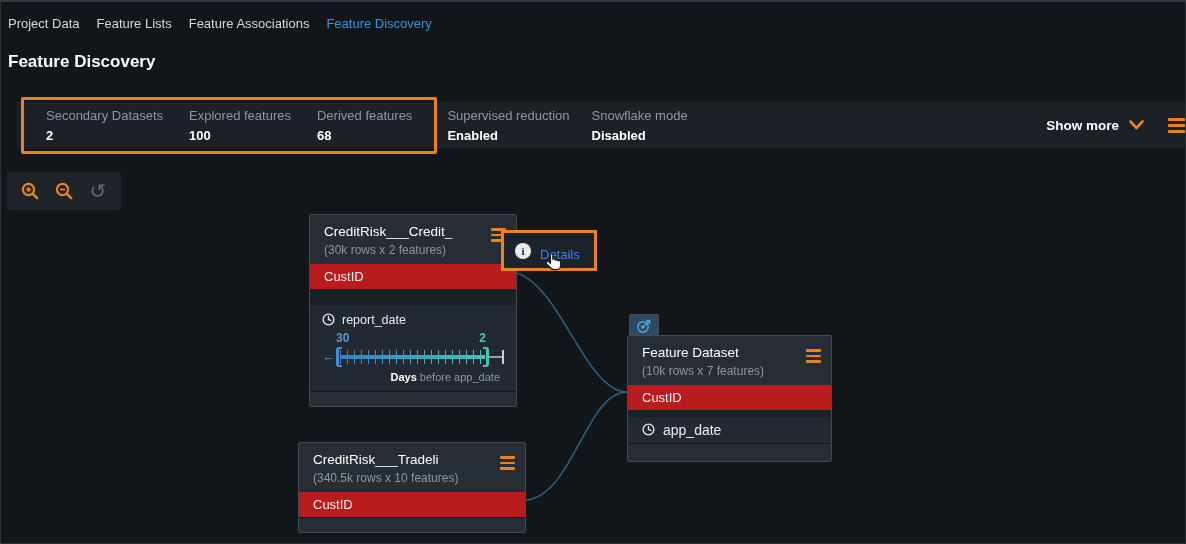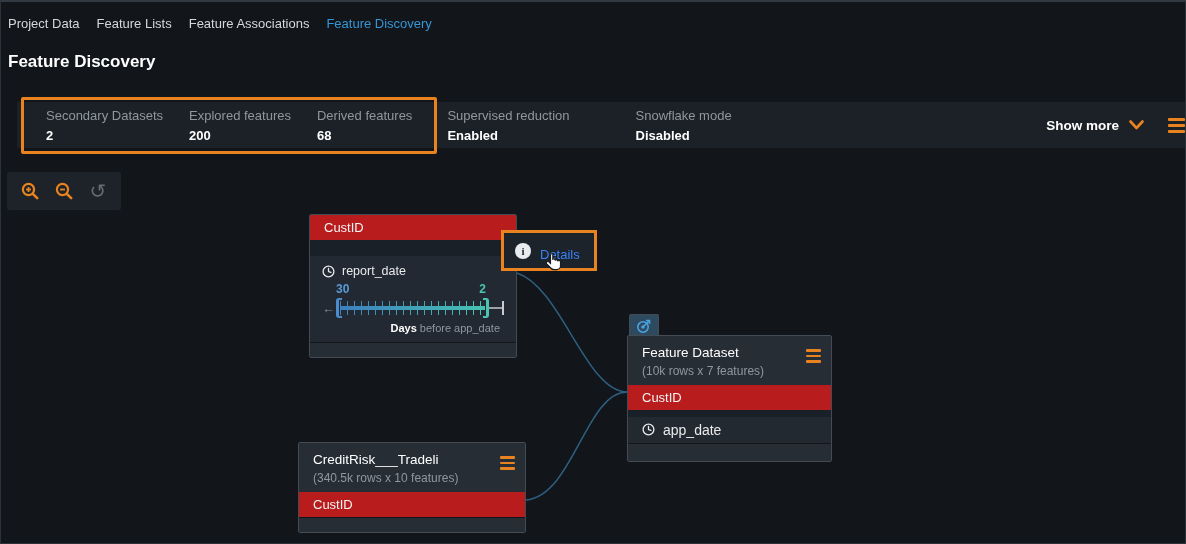--- a/index.html
+++ b/index.html
@@ -23,21 +23,21 @@
     position:absolute; left:16px; top:100px; width:1186px; height:46px;
     background:#1b2127; display:flex; align-items:center;
   }
   .stats-highlight-box {
     margin-left:4px; height:57px; border:3px solid #e8831f; border-radius:2px;
     display:flex; align-items:center; gap:26px; padding:0 22px;
   }
   .stat { display:flex; flex-direction:column; justify-content:center; }
   .stat .label { font-size:13px; color:#8f979e; margin-bottom:5px; white-space:nowrap; }
   .stat .value { font-size:13px; font-weight:bold; color:#ffffff; }
-  .stats-rest { display:flex; gap:66px; margin-left:10px; }
+  .stats-rest { display:flex; gap:22px; margin-left:10px; }
   .show-more { margin-left:auto; display:flex; align-items:center; gap:10px; cursor:pointer; }
   .show-more .txt { font-size:13.5px; font-weight:bold; color:#ffffff; }
   .hamburger { width:17px; display:flex; flex-direction:column; gap:3px; cursor:pointer; }
   .hamburger span { display:block; height:3px; background:#e8831f; border-radius:1px; }
   .stats-bar .hamburger { margin:0 18px 0 24px; }
 
   
   .zoom-toolbar {
     position:absolute; left:6px; top:170px; width:114px; height:38px;
     background:#1d2329; border-radius:2px; display:flex; align-items:center;
@@ -123,21 +123,21 @@
   <div class="page-title">Feature Discovery</div>
 
   <div class="stats-bar">
     <div class="stats-highlight-box">
       <div class="stat">
         <span class="label">Secondary Datasets</span>
         <span class="value">2</span>
       </div>
       <div class="stat">
         <span class="label">Explored features</span>
-        <span class="value">200</span>
+        <span class="value">100</span>
       </div>
       <div class="stat">
         <span class="label">Derived features</span>
         <span class="value">68</span>
       </div>
     </div>
     <div class="stats-rest">
       <div class="stat">
         <span class="label">Supervised reduction</span>
         <span class="value">Enabled</span>
@@ -180,20 +180,31 @@
       <span class="reset-glyph">↺</span>
     </div>
   </div>
 
   <svg class="links-svg">
     <path d="M516,271 C560,285 585,390 626,390" fill="none" stroke="#2d5f82" stroke-width="1.5"></path>
     <path d="M525,498 C572,494 585,390 626,390" fill="none" stroke="#2d5f82" stroke-width="1.5"></path>
   </svg>
 
   <div class="node" style="left:308px; top:212px; width:208px;">
+    <div class="node-header">
+      <div>
+        <div class="node-title">CreditRisk___Credit_</div>
+        <div class="node-sub">(30k rows x 2 features)</div>
+      </div>
+      <div class="hamburger">
+          <span></span>
+          <span></span>
+          <span></span>
+        </div>
+    </div>
     <div class="join-row">CustID</div>
     <div class="time-section">
       <div class="time-head">
         <svg width="13" height="13" viewBox="0 0 14 14">
           <circle cx="7" cy="7" r="5.8" fill="none" stroke="#e8eaec" stroke-width="1.4"></circle>
           <polyline points="7,3.6 7,7 9.6,8" fill="none" stroke="#e8eaec" stroke-width="1.4" stroke-linecap="round"></polyline>
         </svg>
         <span>report_date</span>
       </div>
       <div class="slider-labels">

